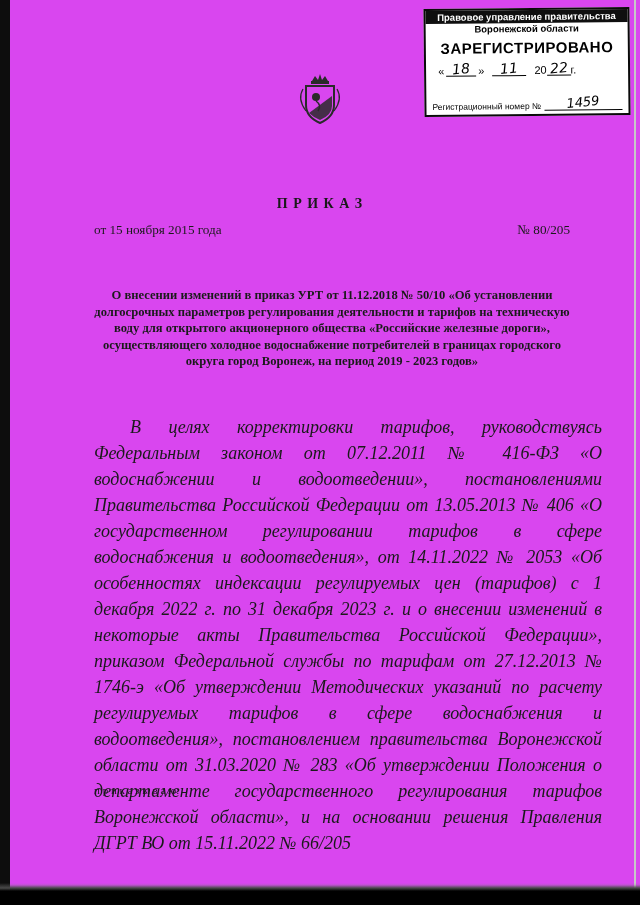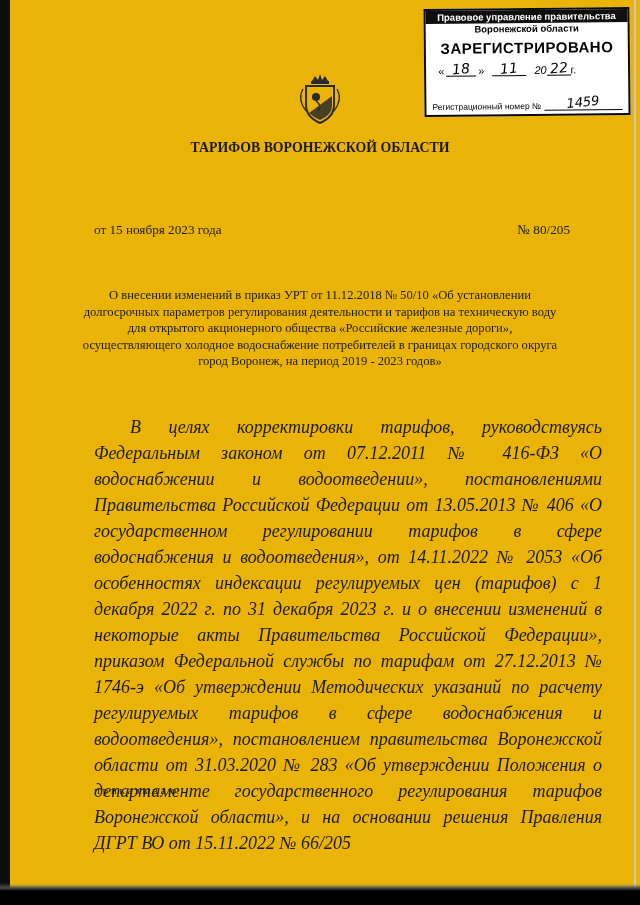--- a/index.html
+++ b/index.html
@@ -1,17 +1,17 @@
 <!DOCTYPE html>
 <html><head>
 <meta charset="utf-8">
 <style>
   html,body{margin:0;padding:0;background:#e8e8e8;}
   .page{
-    position:relative;width:640px;height:905px;background:#eab308;
+    position:relative;width:640px;height:905px;background:#d946ef;
     font-family:"Liberation Serif",serif;color:#1a1a1a;overflow:hidden;
   }
   
   .edge-left{position:absolute;left:0;top:0;width:10px;height:905px;background:#0d0d0d;}
   .edge-bottom{position:absolute;left:0;bottom:0;width:640px;height:22px;
     background:linear-gradient(to top,#000 0,#000 14px,#4a4a4a 17px,rgba(120,120,120,.25) 20px,transparent 22px);}
   .edge-right{position:absolute;right:4px;top:0;width:2px;height:905px;background:#c7c7c7;}
 
   
   .stamp{position:absolute;left:424px;top:8px;width:202px;height:104px;
@@ -20,39 +20,39 @@
   .stamp-org{ text-align:center;font-weight:bold;font-size:9.5px;line-height:12px;}
   .stamp-org-line1{display:block;background:#0f0f0f;color:#fff;padding:1px 2px 0 2px;}
   .stamp-org-line2{display:block;color:#000;}
   .stamp-registered{margin-top:4px;text-align:center;font-weight:bold;font-size:15px;letter-spacing:.5px;color:#000;}
   .stamp-date{margin-top:5px;padding-left:10px;display:flex;align-items:flex-end;font-size:11px;color:#000;}
   .hand{font-family:"DejaVu Sans",sans-serif;font-style:italic;font-size:14px;line-height:14px;
     display:inline-block;transform:rotate(-5deg);}
   .u{display:inline-block;border-bottom:1px solid #000;text-align:center;}
   .u-day{width:30px;} .u-month{width:34px;margin-left:6px;} .u-year{width:24px;}
   .stamp-date .q{margin:0 2px;}
-  .stamp-date .print-year{margin-left:8px;font-style:italic;}
+  .stamp-date .print-year{margin-left:8px;}
   .stamp-reg{position:absolute;left:6px;bottom:3px;right:6px;display:flex;align-items:flex-end;font-size:8.5px;color:#000;}
   .u-reg{flex:1;margin-left:3px;}
   .u-reg .hand{font-size:13px;}
 
   
   .arms{position:absolute;left:296px;top:72px;width:48px;height:56px;}
 
   
   .dept{position:absolute;left:30px;top:138px;width:580px;text-align:center;
     font-weight:bold;font-size:13.8px;line-height:19px;}
   .doctype{position:absolute;left:30px;top:196px;width:580px;text-align:center;
     font-weight:bold;font-size:14px;letter-spacing:1px;}
   .daterow-date{position:absolute;left:94px;top:222px;font-size:13.2px;}
   .daterow-num{position:absolute;right:70px;top:222px;font-size:13.2px;}
   .city{position:absolute;left:30px;top:254px;width:580px;text-align:center;font-size:13.2px;}
 
-  .subject{position:absolute;left:80px;top:287px;width:480px;text-align:center;
-    font-weight:normal;font-size:12.6px;line-height:16.5px;}
+  .subject{position:absolute;left:92px;top:287px;width:480px;text-align:center;
+    font-weight:bold;font-size:12.6px;line-height:16.5px;}
 
   .bodytext{position:absolute;left:94px;top:414px;width:508px;
     font-size:18px;line-height:26px;text-align:justify;text-indent:36px;font-style:italic;}
   .ordering{position:absolute;left:94px;top:784px;font-size:11px;}
 </style>
 </head>
 <body>
 
 <div class="page">
 
@@ -87,25 +87,25 @@
       <path d="M10 14 h28 v19 q0 12 -14 18 q-14 -6 -14 -18 z" fill="none" stroke="#2a2a2a" stroke-width="2"></path>
       <path d="M13 41 L36 24 L36 34 q0 9 -12 14 q-7 -3 -11 -7 z" fill="#2a2a2a" opacity="0.85"></path>
       <circle cx="20" cy="25" r="4" fill="#2a2a2a"></circle>
       <path d="M20 29 q6 4 2 10" stroke="#2a2a2a" stroke-width="1.5" fill="none"></path>
       <path d="M7 17 q-6 10 3 22" stroke="#2a2a2a" stroke-width="1.2" fill="none"></path>
       <path d="M41 17 q6 10 -3 22" stroke="#2a2a2a" stroke-width="1.2" fill="none"></path>
     </svg>
   </div>
 
   <div class="dept">
-    <div>ТАРИФОВ ВОРОНЕЖСКОЙ ОБЛАСТИ</div>
   </div>
 
+  <div class="doctype">П Р И К А З</div>
 
-  <div class="daterow-date">от 15 ноября 2023 года</div>
+  <div class="daterow-date">от 15 ноября 2015 года</div>
   <div class="daterow-num">№ 80/205</div>
 
 
   <div class="subject">О внесении изменений в приказ УРТ от 11.12.2018 № 50/10 «Об установлении долгосрочных параметров регулирования деятельности и тарифов на техническую воду для открытого акционерного общества «Российские железные дороги», осуществляющего холодное водоснабжение потребителей в границах городского округа город Воронеж, на период 2019 - 2023 годов»</div>
 
   <div class="bodytext">В целях корректировки тарифов, руководствуясь Федеральным законом от 07.12.2011 № 416-ФЗ «О водоснабжении и водоотведении», постановлениями Правительства Российской Федерации от 13.05.2013 № 406 «О государственном регулировании тарифов в сфере водоснабжения и водоотведения», от 14.11.2022 № 2053 «Об особенностях индексации регулируемых цен (тарифов) с 1 декабря 2022 г. по 31 декабря 2023 г. и о внесении изменений в некоторые акты Правительства Российской Федерации», приказом Федеральной службы по тарифам от 27.12.2013 № 1746-э «Об утверждении Методических указаний по расчету регулируемых тарифов в сфере водоснабжения и водоотведения», постановлением правительства Воронежской области от 31.03.2020 № 283 «Об утверждении Положения о департаменте государственного регулирования тарифов Воронежской области», и на основании решения Правления ДГРТ ВО от 15.11.2022 № 66/205</div>
 
   <div class="ordering">п р и к а з ы в а ю:</div>
 
   <div class="edge-bottom"></div>

